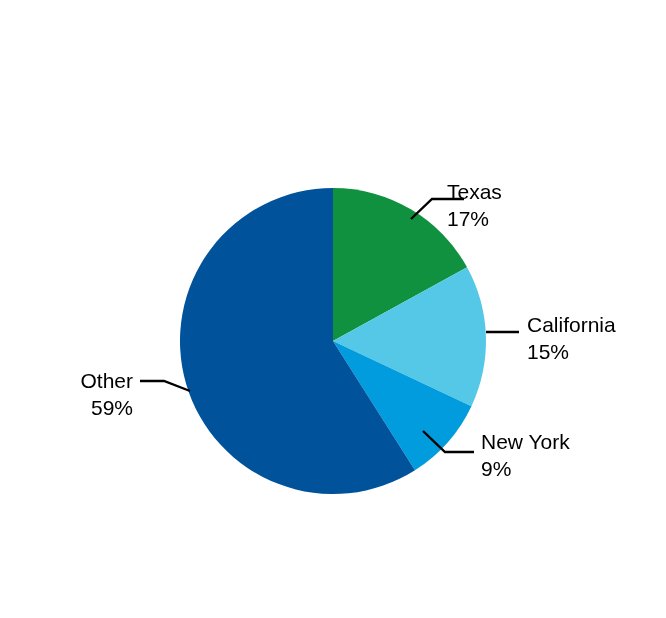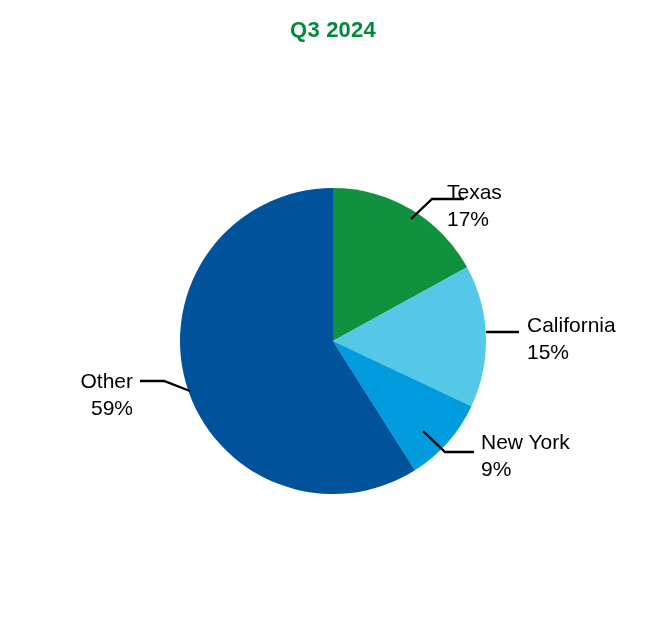--- a/index.html
+++ b/index.html
@@ -44,21 +44,20 @@
     font-family: "Liberation Sans", sans-serif;
     font-size: 21px;
     fill: #000000;
   }
 </style>
 </head>
 <body>
 
 <div id="chart-root">
 
-  <div class="chart-title" style="color: rgb(0, 138, 60);">Q3 2024</div>
 
   <svg class="pie-svg" viewBox="0 0 666 618">
 
     <g>
       <path id="slice-texas" d="M 333 341 L 333.00 188.00 A 153 153 0 0 1 467.07 267.29 Z" fill="#0f9140"></path>
       <path id="slice-california" d="M 333 341 L 467.07 267.29 A 153 153 0 0 1 471.44 406.14 Z" fill="#55c8e8"></path>
       <path id="slice-newyork" d="M 333 341 L 471.44 406.14 A 153 153 0 0 1 414.98 470.18 Z" fill="#009cde"></path>
       <path id="slice-other" d="M 333 341 L 414.98 470.18 A 153 153 0 1 1 333.00 188.00 Z" fill="#00529b"></path>
     </g>
 

